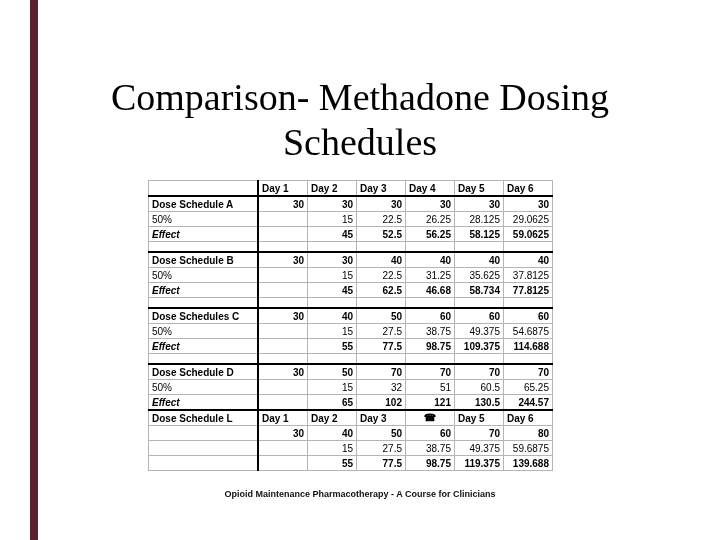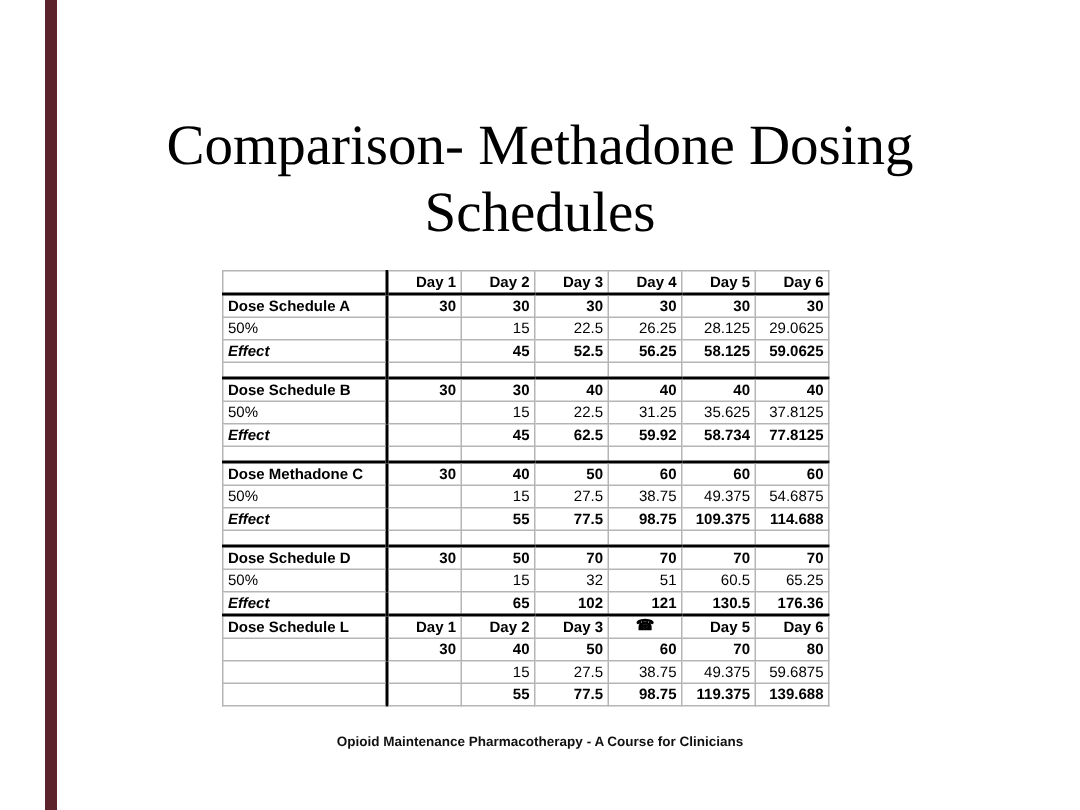--- a/index.html
+++ b/index.html
@@ -28,21 +28,21 @@
     font-size:10px; height:14px; padding:0 3px;
     white-space:nowrap; color:#000; vertical-align:middle;
   }
   table.dosing td:first-child {
     width:102px; border-right:2px solid #000; text-align:left;
   }
   table.dosing td.val-cell { width:42px; text-align:right; }
   tr.heavy-top td { border-top:2px solid #000; }
   tr.row-spacer td { height:9px; }
   tr.row-colhead td.val-cell, tr.row-lhead td.val-cell {
-    font-weight:bold; color:#000; text-align:right;
+    font-weight:bold; color:#000; text-align:left;
   }
   .label-dose  { color:var(--blue,#2a2ac8); font-weight:bold; }
   .label-lhead { color:#000; font-weight:bold; }
   .label-half  { text-align:center; color:#000; }
   .label-effect{ color:var(--red,#cc2233); font-weight:bold; font-style:italic; }
   .val-dose    { color:var(--green,#007a00); font-weight:bold; }
   .val-half    { color:#000; }
   .val-effect  { color:var(--red,#cc2233); font-weight:bold; }
   td.phone { text-align:center !important; font-size:13px; line-height:10px; font-weight:normal; }
   .footer {
@@ -122,35 +122,35 @@
             <td class="val-cell val-half">22.5</td>
             <td class="val-cell val-half">31.25</td>
             <td class="val-cell val-half">35.625</td>
             <td class="val-cell val-half">37.8125</td>
           </tr>
           <tr class="row-effect">
             <td class="label-cell label-effect">Effect</td>
             <td class="val-cell val-effect"></td>
             <td class="val-cell val-effect">45</td>
             <td class="val-cell val-effect">62.5</td>
-            <td class="val-cell val-effect">59.92</td>
+            <td class="val-cell val-effect">46.68</td>
             <td class="val-cell val-effect">58.734</td>
             <td class="val-cell val-effect">77.8125</td>
           </tr>
           <tr class="row-spacer">
             <td class="label-cell label-spacer"></td>
             <td class="val-cell val-spacer"></td>
             <td class="val-cell val-spacer"></td>
             <td class="val-cell val-spacer"></td>
             <td class="val-cell val-spacer"></td>
             <td class="val-cell val-spacer"></td>
             <td class="val-cell val-spacer"></td>
           </tr>
           <tr class="row-dose heavy-top">
-            <td class="label-cell label-dose">Dose Methadone C</td>
+            <td class="label-cell label-dose">Dose Schedules C</td>
             <td class="val-cell val-dose">30</td>
             <td class="val-cell val-dose">40</td>
             <td class="val-cell val-dose">50</td>
             <td class="val-cell val-dose">60</td>
             <td class="val-cell val-dose">60</td>
             <td class="val-cell val-dose">60</td>
           </tr>
           <tr class="row-half">
             <td class="label-cell label-half">50%</td>
             <td class="val-cell val-half"></td>
@@ -196,21 +196,21 @@
             <td class="val-cell val-half">60.5</td>
             <td class="val-cell val-half">65.25</td>
           </tr>
           <tr class="row-effect">
             <td class="label-cell label-effect">Effect</td>
             <td class="val-cell val-effect"></td>
             <td class="val-cell val-effect">65</td>
             <td class="val-cell val-effect">102</td>
             <td class="val-cell val-effect">121</td>
             <td class="val-cell val-effect">130.5</td>
-            <td class="val-cell val-effect">176.36</td>
+            <td class="val-cell val-effect">244.57</td>
           </tr>
           <tr class="row-lhead heavy-top">
             <td class="label-cell label-lhead">Dose Schedule L</td>
             <td class="val-cell val-lhead">Day 1</td>
             <td class="val-cell val-lhead">Day 2</td>
             <td class="val-cell val-lhead">Day 3</td>
             <td class="val-cell val-lhead phone">☎</td>
             <td class="val-cell val-lhead">Day 5</td>
             <td class="val-cell val-lhead">Day 6</td>
           </tr>

